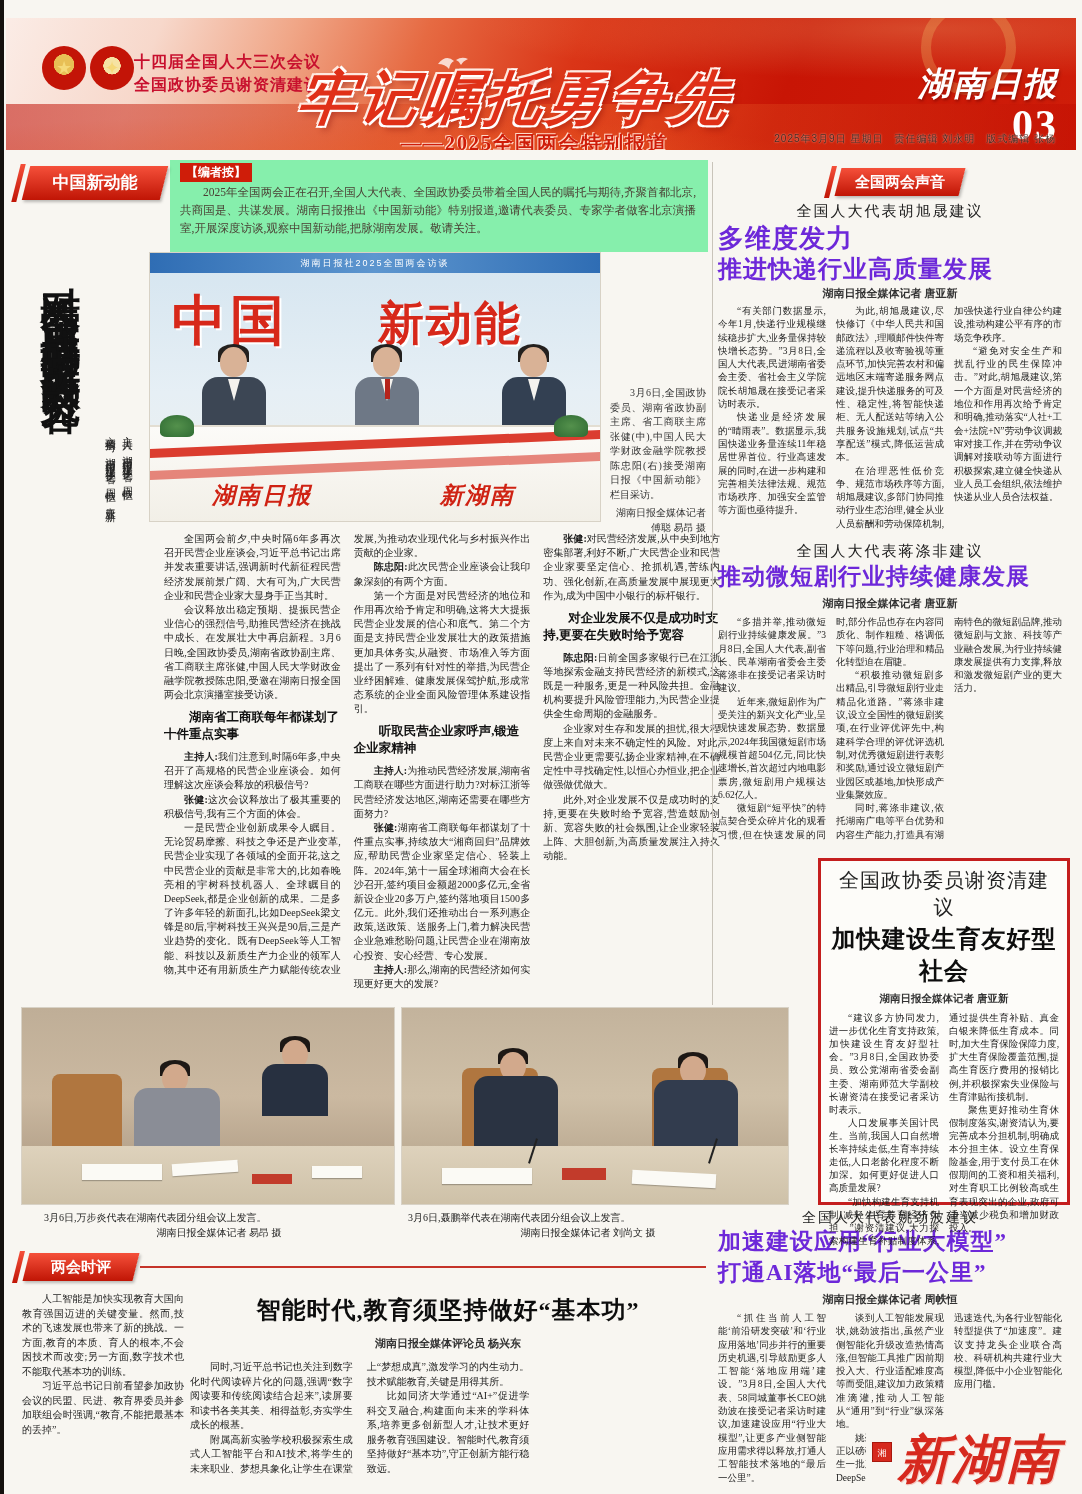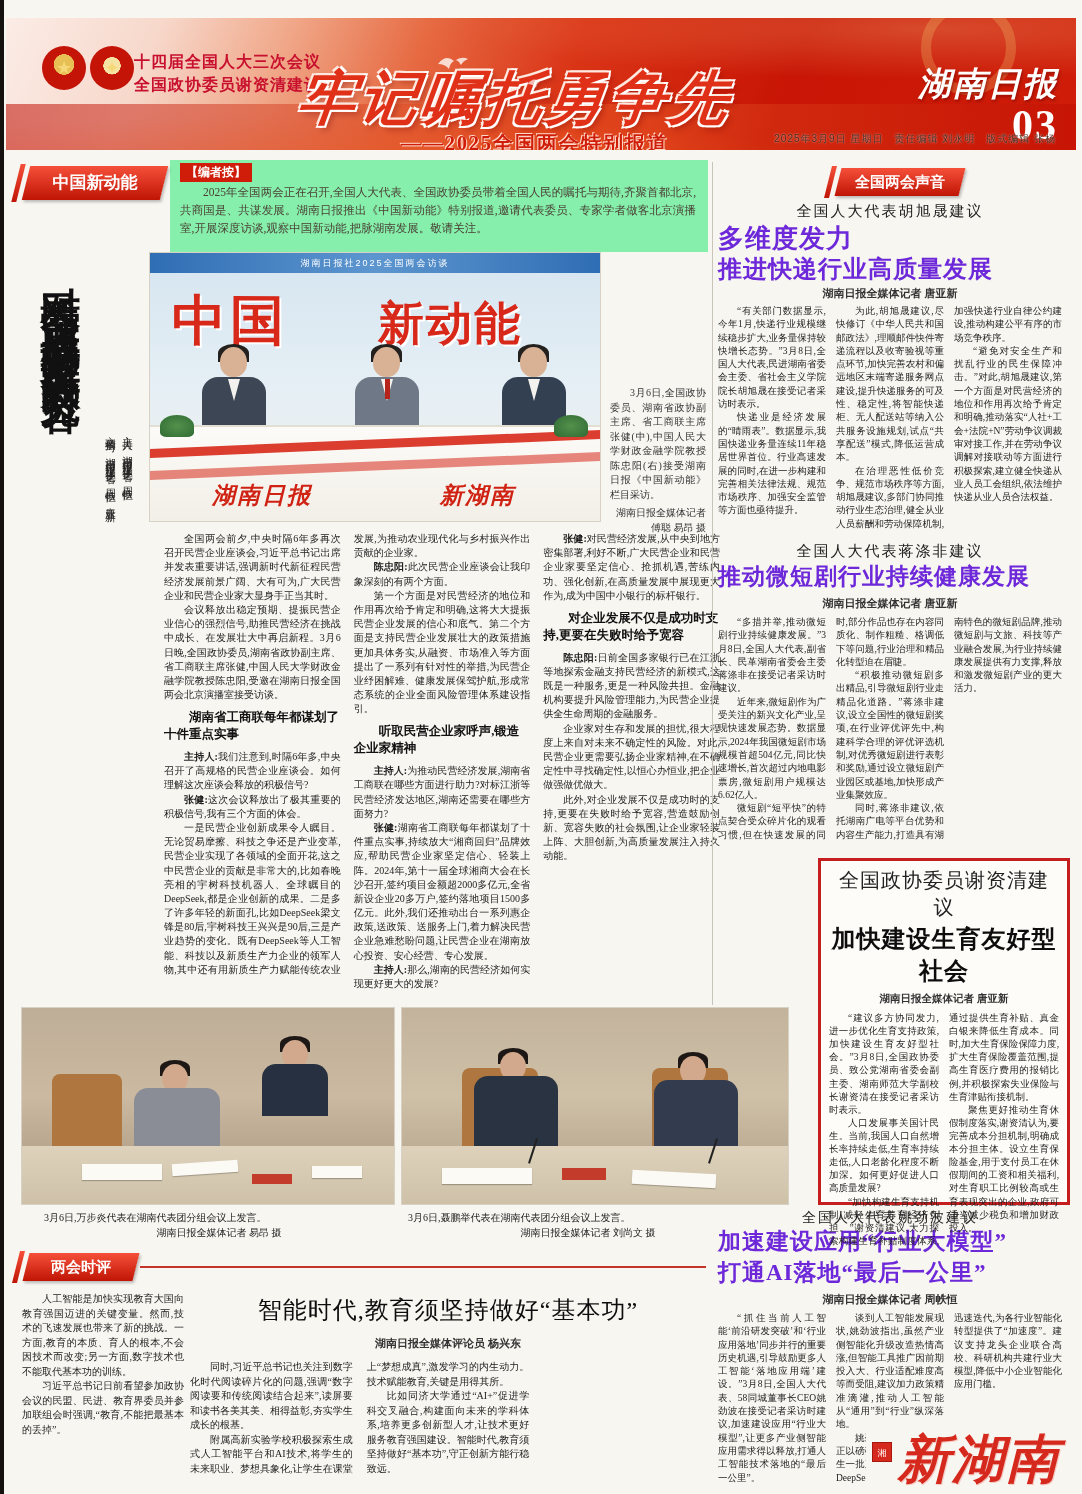--- a/index.html
+++ b/index.html
@@ -121,21 +121,21 @@
   #redbox .headline2 { text-align:center; font-weight:900; font-size:24px; color:#0d0d0d; letter-spacing:1px; margin-top:2px;}
   #redbox .byline2 { text-align:center; font-family:"Liberation Sans",sans-serif; font-weight:bold; font-size:10.5px; color:#333; margin:5px 0 6px; }
   #redbox .body2 { height:248px; overflow:hidden; columns:2; column-gap:10px; column-fill:auto; }
   #redbox .body2 p { font-size:9.5px; line-height:1.38; color:#1d1d1d; text-align:justify; text-indent:2em; }
 
   
   #red-rule { position:absolute; left:140px; top:1266px; width:566px; height:2px; background:#c5342a; }
   #commentary-lead { position:absolute; left:22px; top:1292px; width:162px; height:200px; overflow:hidden; }
   #commentary-lead p { font-size:10px; line-height:1.45; color:#1d1d1d; text-align:justify; text-indent:2em; }
   #commentary-headline { position:absolute; left:190px; top:1294px; width:516px; text-align:center;
-      font-weight:400; font-size:24px; color:#0d0d0d; letter-spacing:1px; }
+      font-weight:700; font-size:24px; color:#0d0d0d; letter-spacing:1px; }
   #commentary-byline { position:absolute; left:190px; top:1336px; width:516px; text-align:center;
       font-family:"Liberation Sans",sans-serif; font-weight:bold; font-size:11px; color:#333; }
   #commentary-body { position:absolute; left:190px; top:1360px; width:516px; height:134px; overflow:hidden;
       columns:3; column-gap:14px; column-fill:auto; }
   #commentary-body p { font-size:10px; line-height:1.45; color:#1d1d1d; text-align:justify; text-indent:2em; }
 
   
   #xinhunan { position:absolute; right:16px; bottom:8px; z-index:6; background:#f8f6f1; padding:4px 6px 0 6px; display:flex; align-items:flex-start;}
   #xinhunan .seal { width:20px; height:20px; background:#d6291e; margin:8px 6px 0 0; border:1px solid #a8170d;
       color:#fff; font-size:9px; text-align:center; line-height:20px; font-family:"Liberation Sans",sans-serif;}

